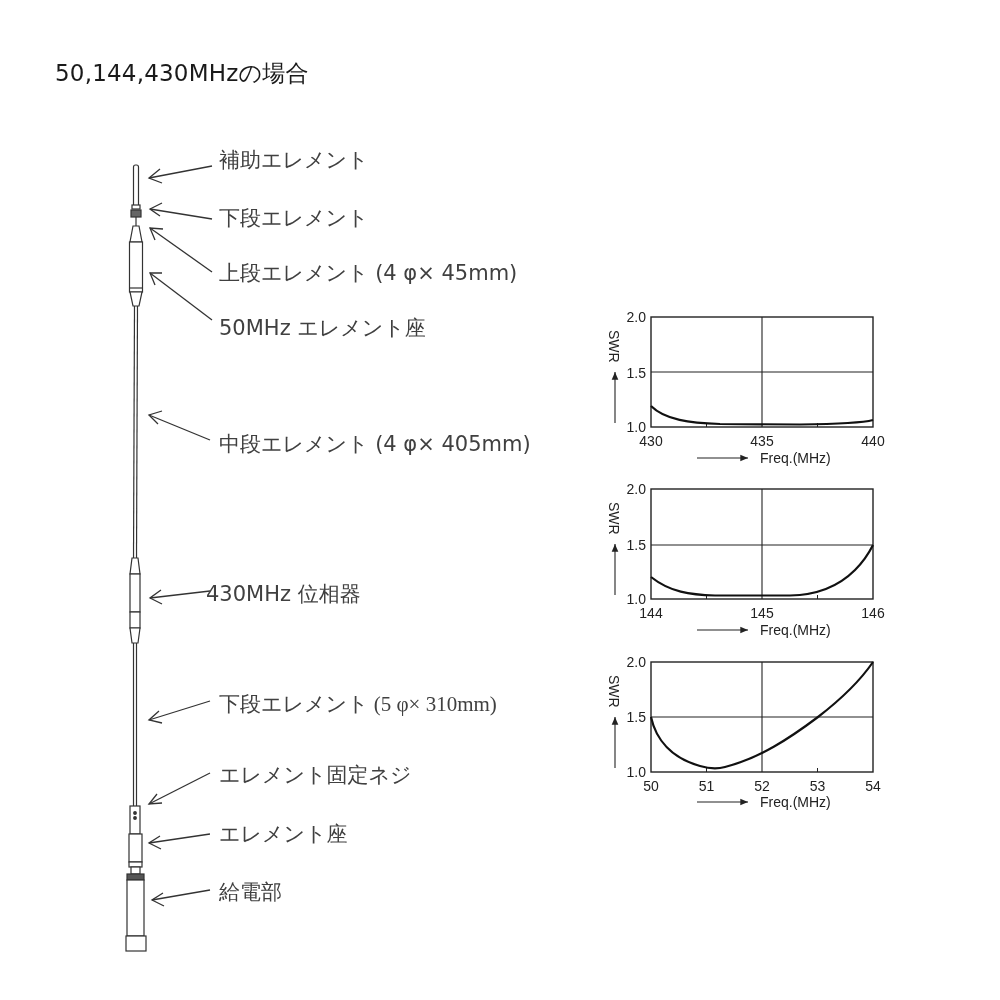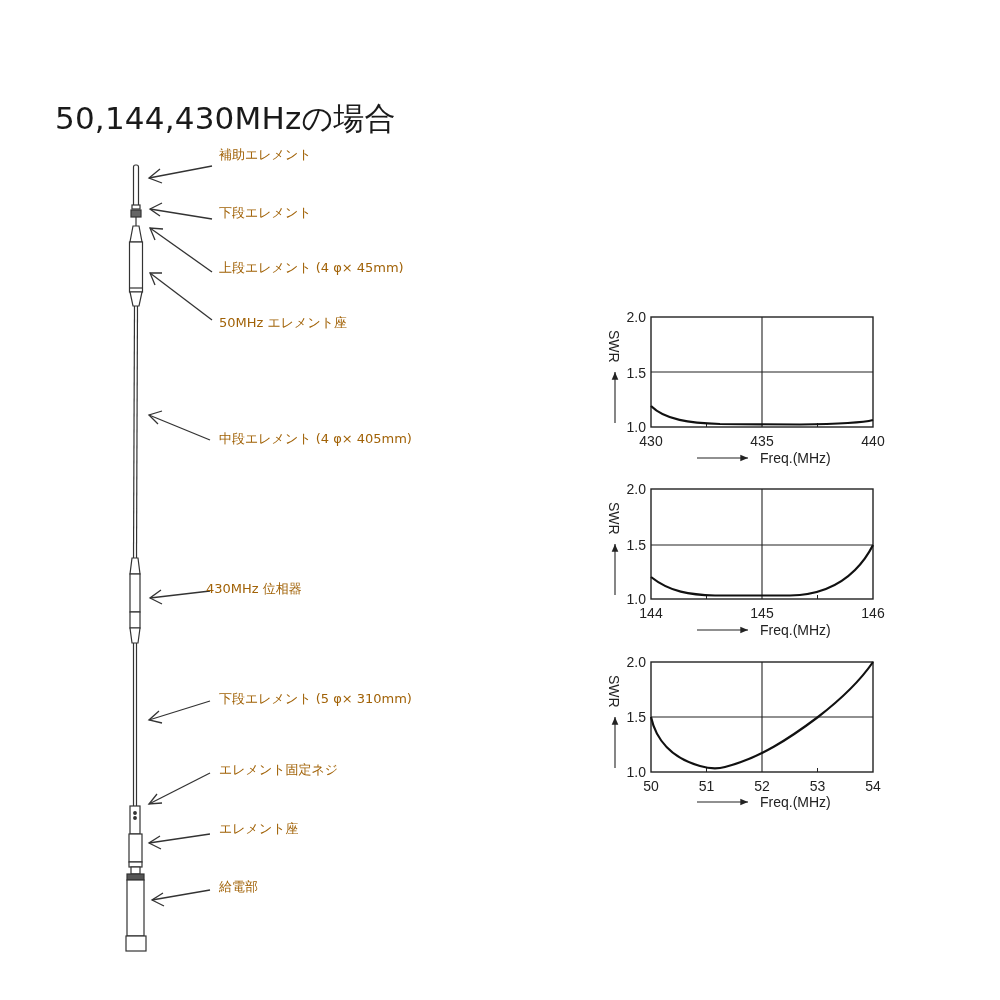--- a/index.html
+++ b/index.html
@@ -1,19 +1,19 @@
 <!DOCTYPE html>
 <html><head>
 <meta charset="utf-8">
 <style>
   html, body { margin:0; padding:0; background:#ffffff; }
   body { width:1000px; height:1000px; position:relative; overflow:hidden;
          font-family:"DejaVu Sans", "Liberation Sans", sans-serif; color:#1a1a1a; }
-  .title { position:absolute; left:55px; top:58px; font-size:31px; letter-spacing:0.2px;margin-top:40px; }
-  .label { position:absolute; font-size:13px; white-space:nowrap; color:#a16207; }
+  .title { position:absolute; left:55px; top:58px; font-size:23px; letter-spacing:0.2px; }
+  .label { position:absolute; font-size:21px; white-space:nowrap; color:#404040; }
   svg { position:absolute; left:0; top:0; }
   .tick { font-family:"Liberation Sans", sans-serif; font-size:14px; fill:#222; }
   .axlabel { font-family:"Liberation Sans", sans-serif; font-size:14px; fill:#222; }
 </style>
 </head>
 <body>
 
 <div class="title">50,144,430MHzの場合</div>
 
 <svg width="1000" height="1000">
@@ -97,21 +97,21 @@
     </g>
   </g>
 </svg>
 
 <div class="label" style="left:219px;top:146px;">補助エレメント</div>
 <div class="label" style="left:219px;top:204px;">下段エレメント</div>
 <div class="label" style="left:219px;top:259px;">上段エレメント (4 φ× 45mm)</div>
 <div class="label" style="left:219px;top:314px;">50MHz エレメント座</div>
 <div class="label" style="left:219px;top:430px;">中段エレメント (4 φ× 405mm)</div>
 <div class="label" style="left:206px;top:580px;">430MHz 位相器</div>
-<div class="label" style="left:219px;top:690px;">下段エレメント (5 φ× 310mm)</div>
+<div class="label" style="left:219px;top:690px;font-family:Liberation Serif, serif;">下段エレメント (5 φ× 310mm)</div>
 <div class="label" style="left:219px;top:761px;font-family:Liberation Serif, serif;">エレメント固定ネジ</div>
 <div class="label" style="left:219px;top:820px;">エレメント座</div>
 <div class="label" style="left:219px;top:878px;">給電部</div>
 
 <svg width="1000" height="1000">
   <defs>
     <marker id="ah" markerWidth="8" markerHeight="8" refX="7" refY="4" orient="auto">
       <path d="M0,1 L7,4 L0,7 Z" fill="#222"></path>
     </marker>
   </defs>

